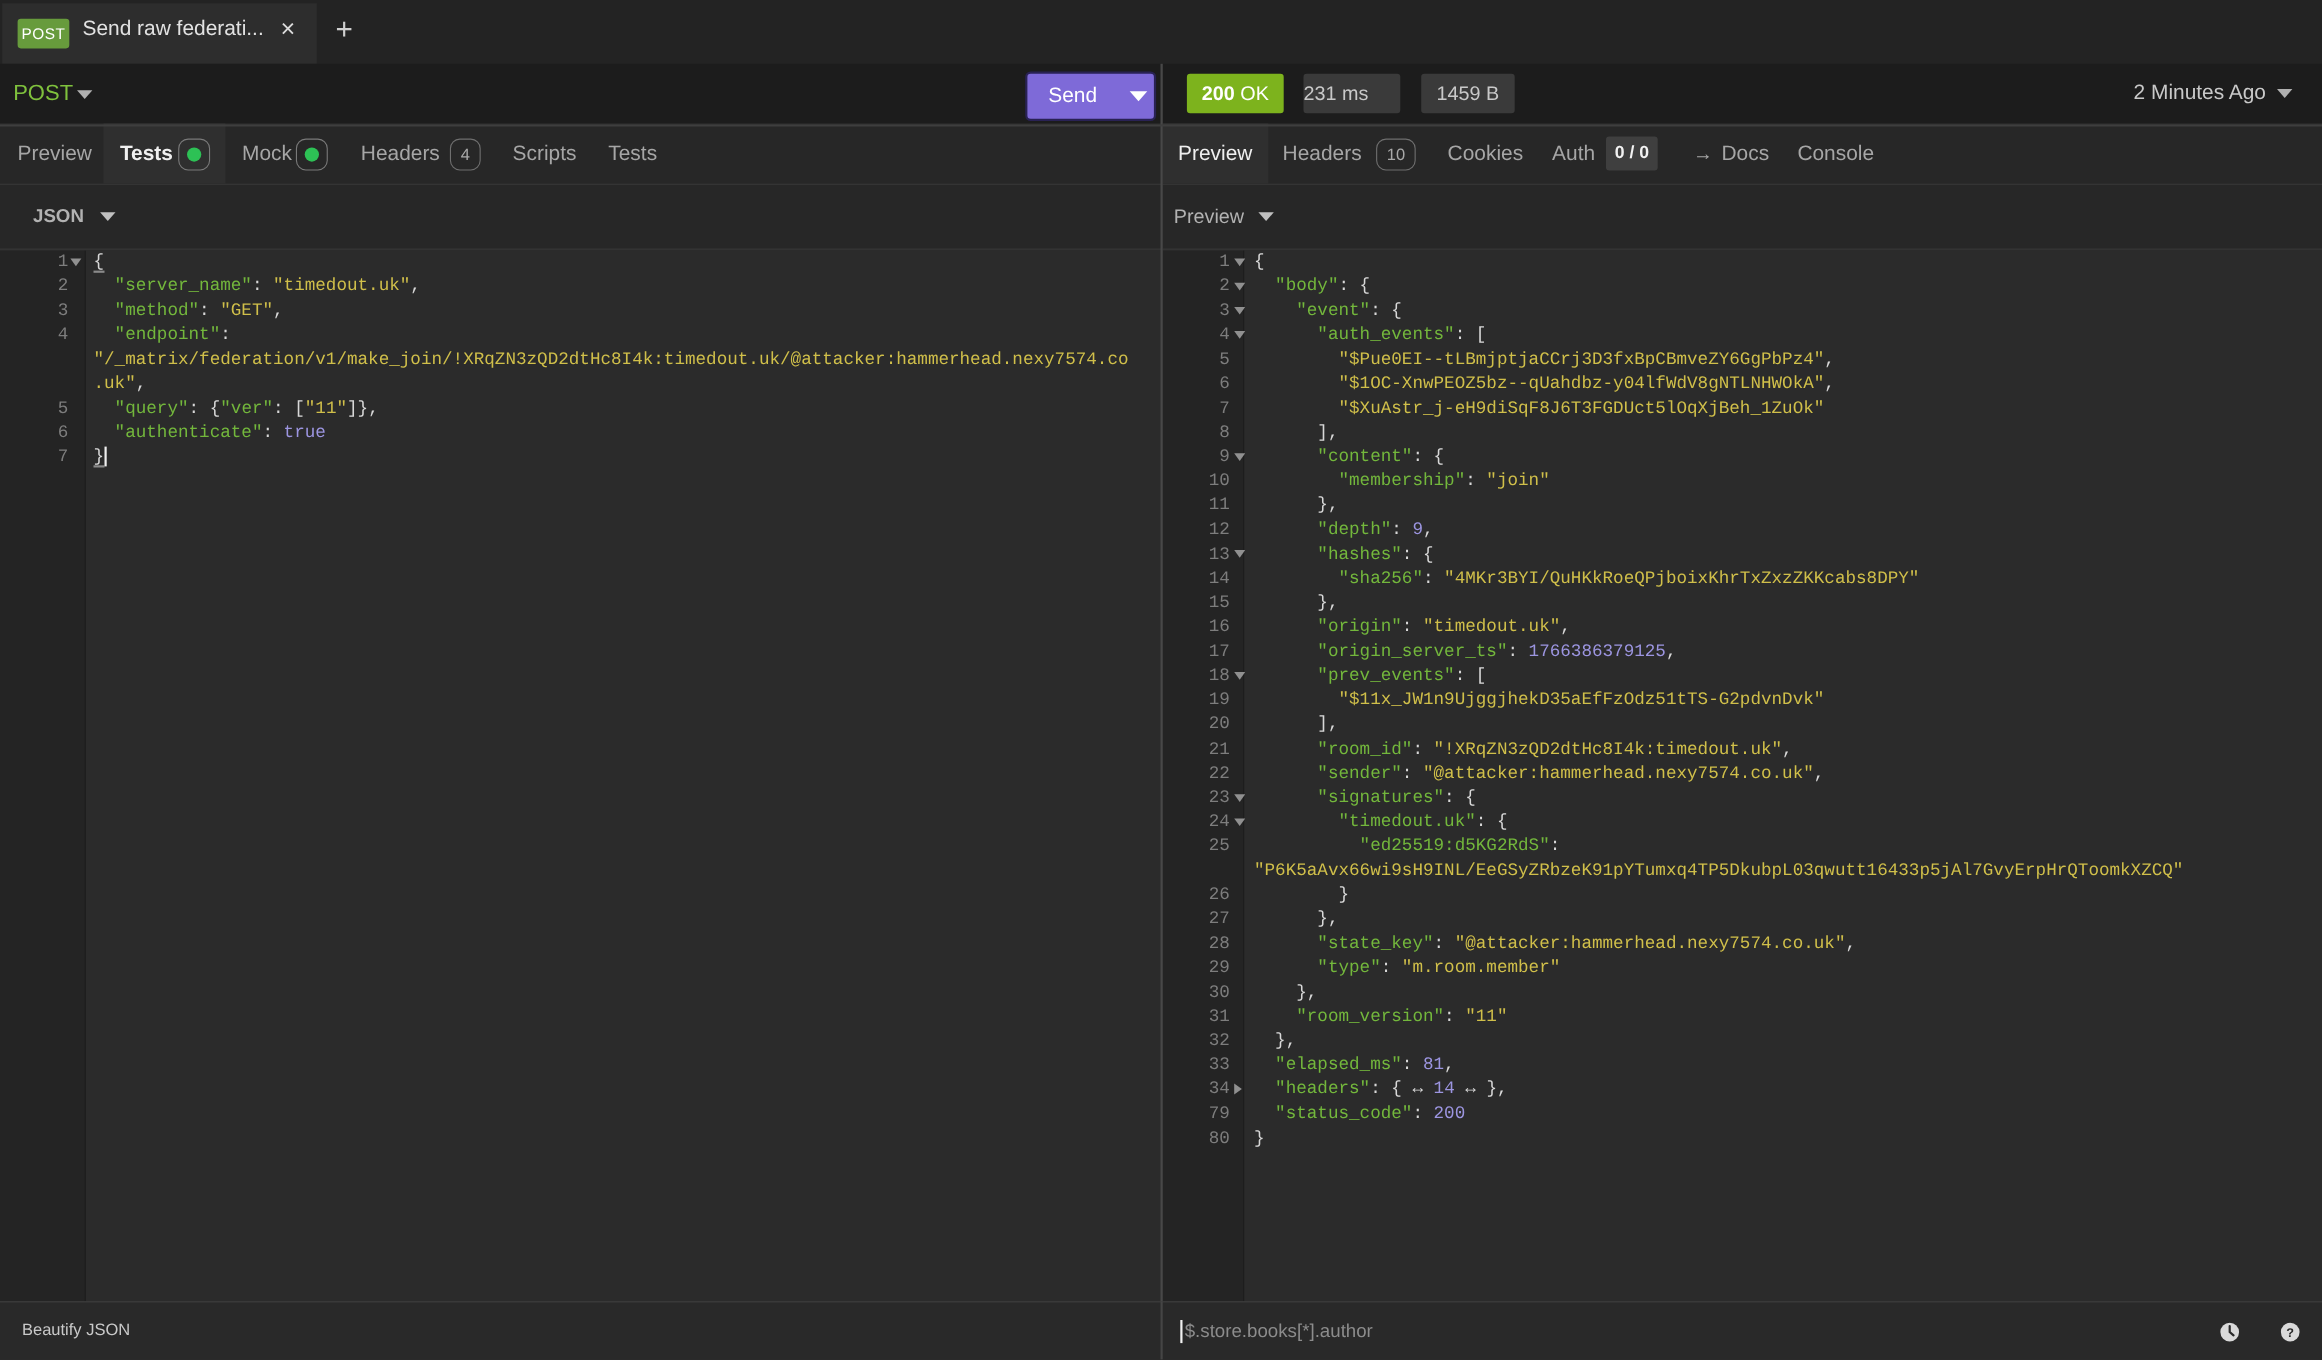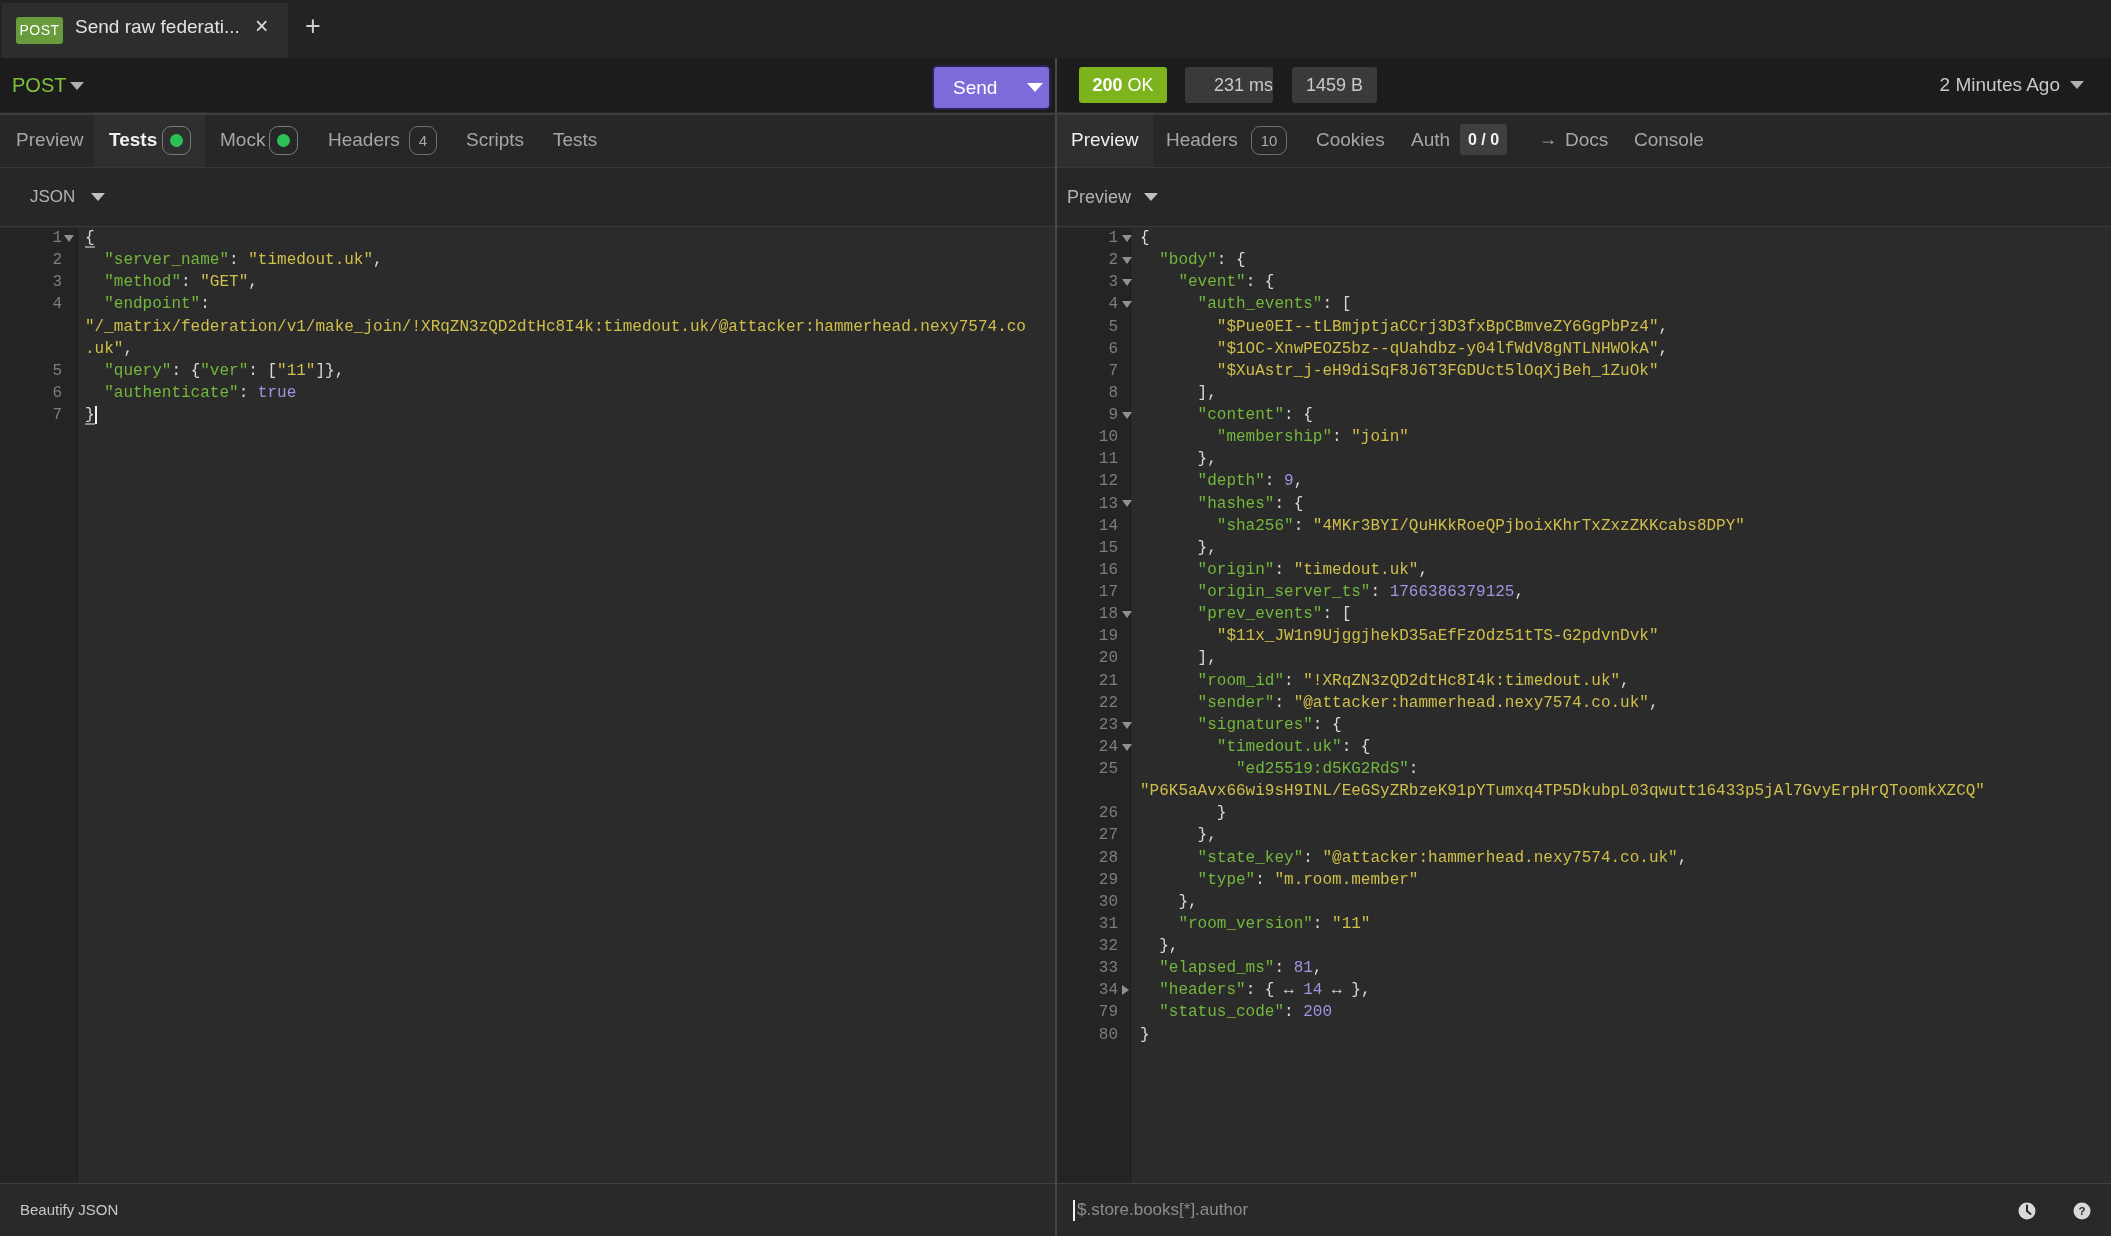--- a/index.html
+++ b/index.html
@@ -27,21 +27,21 @@
 
 <div class="abs" style="left:0;top:58px;width:1056px;height:54px;background:#1c1c1c"></div>
 <div class="abs" style="left:12px;top:58px;height:54px;line-height:54px;font-size:20px;color:#7fc13d">POST</div>
 <div class="abs" style="left:70px;top:82px;width:0;height:0;border-left:7px solid transparent;border-right:7px solid transparent;border-top:8px solid #b0b0b0"></div>
 <div class="abs" style="left:932px;top:65px;width:119px;height:45px;background:#7e6ad8;border-radius:5px;border:2px solid #292254"></div>
 <div class="abs" style="left:953px;top:65px;height:45px;line-height:45px;font-size:19px;color:#fff">Send</div>
 <div class="abs" style="left:1027px;top:83px;width:0;height:0;border-left:8px solid transparent;border-right:8px solid transparent;border-top:9px solid #fff"></div>
 
 <div class="abs" style="left:1057px;top:58px;width:1054px;height:54px;background:#1c1c1c"></div>
 <div class="abs" style="left:1079px;top:67px;width:88px;height:36px;background:#7db31d;border-radius:3px;color:#fff;font-size:18px;text-align:center;line-height:36px"><b>200</b> OK</div>
-<div class="abs" style="left:1185px;top:67px;width:88px;height:36px;background:#3a3a3a;border-radius:3px;color:#c9c9c9;font-size:18px;text-align:right;line-height:36px">231 ms</div>
+<div class="abs" style="left:1185px;top:67px;width:88px;height:36px;background:#3a3a3a;border-radius:3px;color:#c9c9c9;font-size:18px;text-align:left;line-height:36px">231 ms</div>
 <div class="abs" style="left:1292px;top:67px;width:85px;height:36px;background:#3a3a3a;border-radius:3px;color:#c9c9c9;font-size:18px;text-align:center;line-height:36px">1459 B</div>
 <div class="abs" style="right:51px;top:58px;height:54px;line-height:54px;font-size:19px;color:#c9c9c9">2 Minutes Ago</div>
 <div class="abs" style="left:2070px;top:81px;width:0;height:0;border-left:7px solid transparent;border-right:7px solid transparent;border-top:8px solid #b0b0b0"></div>
 
 <div class="abs" style="left:0;top:113px;width:2111px;height:2px;background:#3e3e3e;z-index:5"></div>
 <div class="abs" style="left:0;top:112px;width:1056px;height:55px;background:#272727"></div>
 <div class="abs" style="left:94px;top:112px;width:111px;height:55px;background:#2f2f2f"></div>
 <div class="ttext" style="left:16px">Preview</div>
 <div class="ttext" style="left:109px;color:#f0f0f0;font-weight:700">Tests</div>
 <div class="dotbox" style="left:162px">
@@ -62,21 +62,21 @@
 <div class="ttext" style="left:1166px">Headers</div>
 <div class="cntbox" style="left:1251px;width:36px">10</div>
 <div class="ttext" style="left:1316px">Cookies</div>
 <div class="ttext" style="left:1411px">Auth</div>
 <div class="abs" style="left:1460px;top:124px;width:47px;height:31px;background:#3f3f3f;border-radius:3px;color:#f2f2f2;font-size:16px;font-weight:700;text-align:center;line-height:31px">0 / 0</div>
 <div class="ttext" style="left:1539px;font-size:18px">→</div>
 <div class="ttext" style="left:1565px">Docs</div>
 <div class="ttext" style="left:1634px">Console</div>
 
 <div class="abs" style="left:0;top:167px;width:1056px;height:60px;background:#272727;border-top:1px solid #383838;border-bottom:1px solid #3a3a3a"></div>
-<div class="abs" style="left:30px;top:167px;height:60px;line-height:60px;font-size:17px;font-weight:400;color:#b2b2b2">JSON</div>
+<div class="abs" style="left:30px;top:167px;height:60px;line-height:60px;font-size:17px;font-weight:700;color:#b2b2b2">JSON</div>
 <div class="abs" style="left:91px;top:193px;width:0;height:0;border-left:7px solid transparent;border-right:7px solid transparent;border-top:8px solid #c0c0c0"></div>
 <div class="abs" style="left:1057px;top:167px;width:1054px;height:60px;background:#272727;border-top:1px solid #383838;border-bottom:1px solid #3a3a3a"></div>
 <div class="abs" style="left:1067px;top:167px;height:60px;line-height:60px;font-size:18px;color:#b2b2b2">Preview</div>
 <div class="abs" style="left:1144px;top:193px;width:0;height:0;border-left:7px solid transparent;border-right:7px solid transparent;border-top:8px solid #c0c0c0"></div>
 
 <div class="abs" style="left:0;top:228px;width:78px;height:955px;background:#242424;border-right:1px solid #1d1d1d"></div>
 <div class="abs" style="left:1057px;top:228px;width:74px;height:955px;background:#242424;border-right:1px solid #1d1d1d"></div>
 <pre class="nums" style="left:0px;width:62px">1
 2
 3

